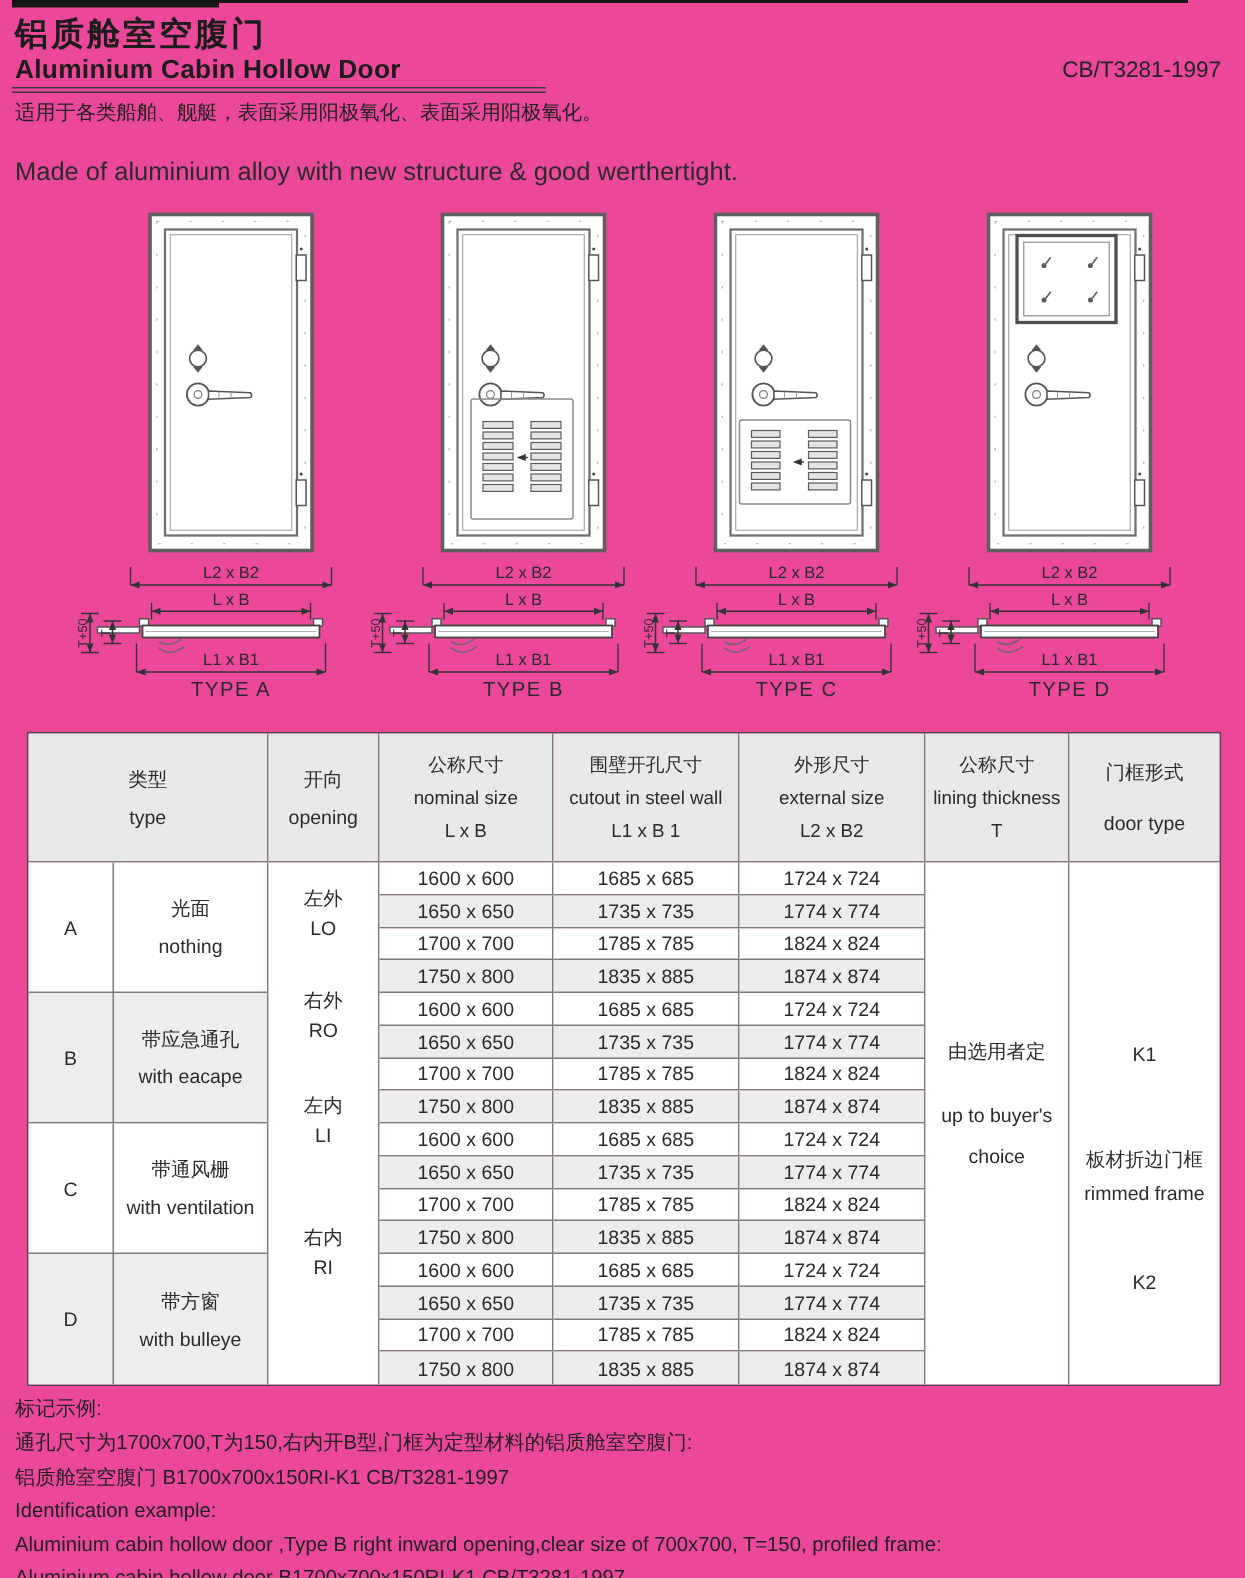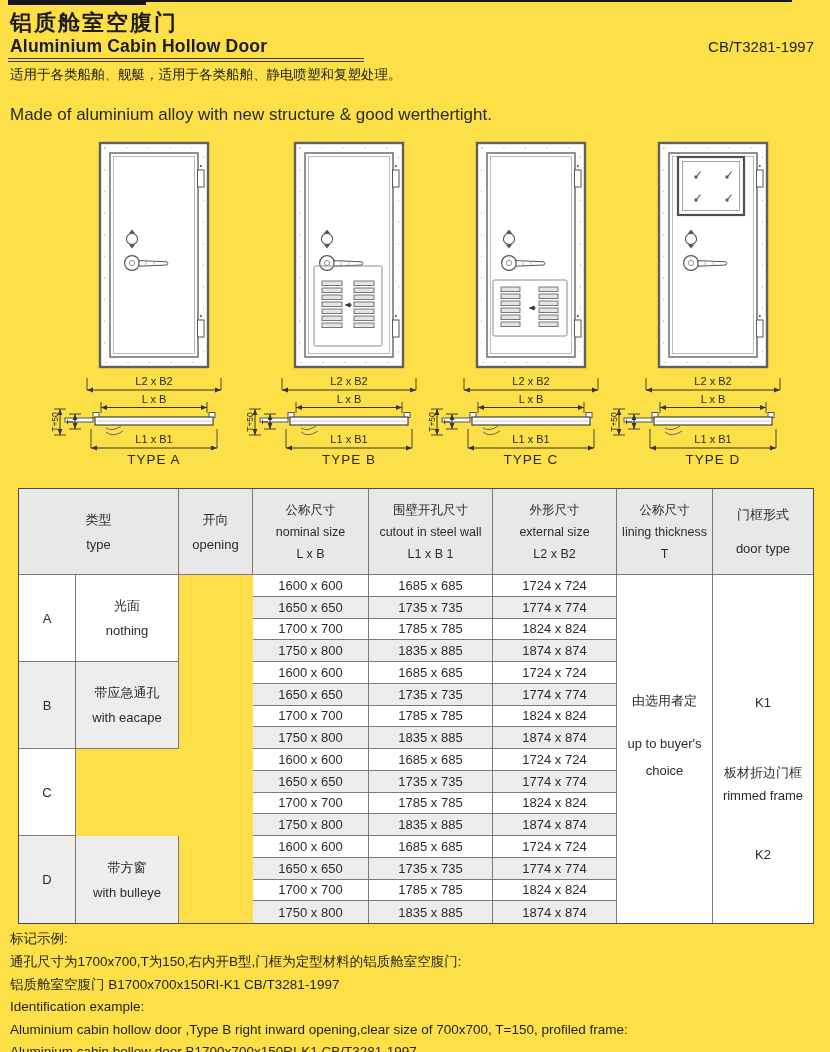--- a/index.html
+++ b/index.html
@@ -1,17 +1,17 @@
 <!DOCTYPE html>
 <html><head>
 <meta charset="utf-8">
 <style>
   html,body{margin:0;padding:0;background:#fff;}
   #page{
-    position:relative;width:830px;height:1052px;background:#fde047;overflow:hidden;
+    position:relative;width:830px;height:1052px;background:#ec4899;overflow:hidden;
     font-family:"Liberation Sans","DejaVu Sans",sans-serif;color:#1c1c1c;
   }
   .topline{position:absolute;top:0;left:8px;width:784px;height:2px;background:#161616;}
   .topline2{position:absolute;top:0;left:8px;width:138px;height:5px;background:#161616;}
 
   .title-zh{position:absolute;top:8px;left:10px;font-size:22px;font-weight:bold;letter-spacing:2px;}
   .title-en{position:absolute;top:36px;left:10px;font-size:17.5px;font-weight:bold;letter-spacing:.2px;}
   .title-rule{position:absolute;top:58px;left:8px;width:356px;height:4px;
     border-top:1.5px solid #3c3c3c;border-bottom:1.5px solid #3c3c3c;box-sizing:border-box;}
   .std{position:absolute;top:38px;right:16px;font-size:15px;color:#222;}
@@ -53,21 +53,21 @@
 <body>
 
 <div id="page">
   <div class="topline"></div>
   <div class="topline2"></div>
 
   <div class="title-zh">铝质舱室空腹门</div>
   <div class="title-en">Aluminium Cabin Hollow Door</div>
   <div class="title-rule"></div>
   <div class="std">CB/T3281-1997</div>
-  <div class="desc-zh">适用于各类船舶、舰艇，适用于各类船舶、静电喷塑和复塑处理。</div>
+  <div class="desc-zh">适用于各类船舶、舰艇，表面采用阳极氧化、表面采用阳极氧化。</div>
   <div class="desc-en">Made of aluminium alloy with new structure &amp; good werthertight.</div>
 
   <div id="doors">
       <div class="door-fig" style="left: 51px;"><svg width="190" height="328" viewBox="0 0 190 328">
   <rect x="49" y="3" width="108" height="224" fill="#fff" stroke="#5f5f5f" stroke-width="2.4"></rect>
   <rect x="53.5" y="7.5" width="99" height="215" fill="none" stroke="#b0b0b0" stroke-width="0.8" stroke-dasharray="1.6 20"></rect>
   <rect x="59" y="13" width="88" height="204" fill="#fff" stroke="#6e6e6e" stroke-width="1.5"></rect>
   <rect x="62.5" y="16.5" width="81" height="197" fill="none" stroke="#9c9c9c" stroke-width="0.7"></rect>
   <circle cx="81" cy="99" r="5.6" fill="#fff" stroke="#555" stroke-width="1.1"></circle>
   <polygon points="81,89.5 77.8,93.5 84.2,93.5" fill="#555"></polygon>
@@ -388,26 +388,48 @@
       <div class="c gshade" style="grid-area: 6 / 1 / span 4;">
         <div class="ln">B</div>
       </div>
       <div class="c gshade" style="grid-area: 6 / 2 / span 4;">
         <div class="ln">带应急通孔</div>
         <div class="ln">with eacape</div>
       </div>
       <div class="c " style="grid-area: 10 / 1 / span 4;">
         <div class="ln">C</div>
       </div>
+      <div class="c " style="grid-area: 10 / 2 / span 4;">
+        <div class="ln">带通风栅</div>
+        <div class="ln">with ventilation</div>
+      </div>
       <div class="c gshade noB" style="grid-area: 14 / 1 / span 4;">
         <div class="ln">D</div>
       </div>
       <div class="c gshade noB" style="grid-area: 14 / 2 / span 4;">
         <div class="ln">带方窗</div>
         <div class="ln">with bulleye</div>
+      </div>
+      <div class="c noB" style="grid-area: 2 / 3 / span 16;">
+        <div class="abs" style="top: 14px;">
+          <div>左外</div>
+          <div>LO</div>
+        </div>
+        <div class="abs" style="top: 82px;">
+          <div>右外</div>
+          <div>RO</div>
+        </div>
+        <div class="abs" style="top: 152px;">
+          <div>左内</div>
+          <div>LI</div>
+        </div>
+        <div class="abs" style="top: 240px;">
+          <div>右内</div>
+          <div>RI</div>
+        </div>
       </div>
       <div class="c " style="grid-area: 2 / 4;">
         <div class="ln">1600 x 600</div>
       </div>
       <div class="c " style="grid-area: 2 / 5;">
         <div class="ln">1685 x 685</div>
       </div>
       <div class="c " style="grid-area: 2 / 6;">
         <div class="ln">1724 x 724</div>
       </div>

